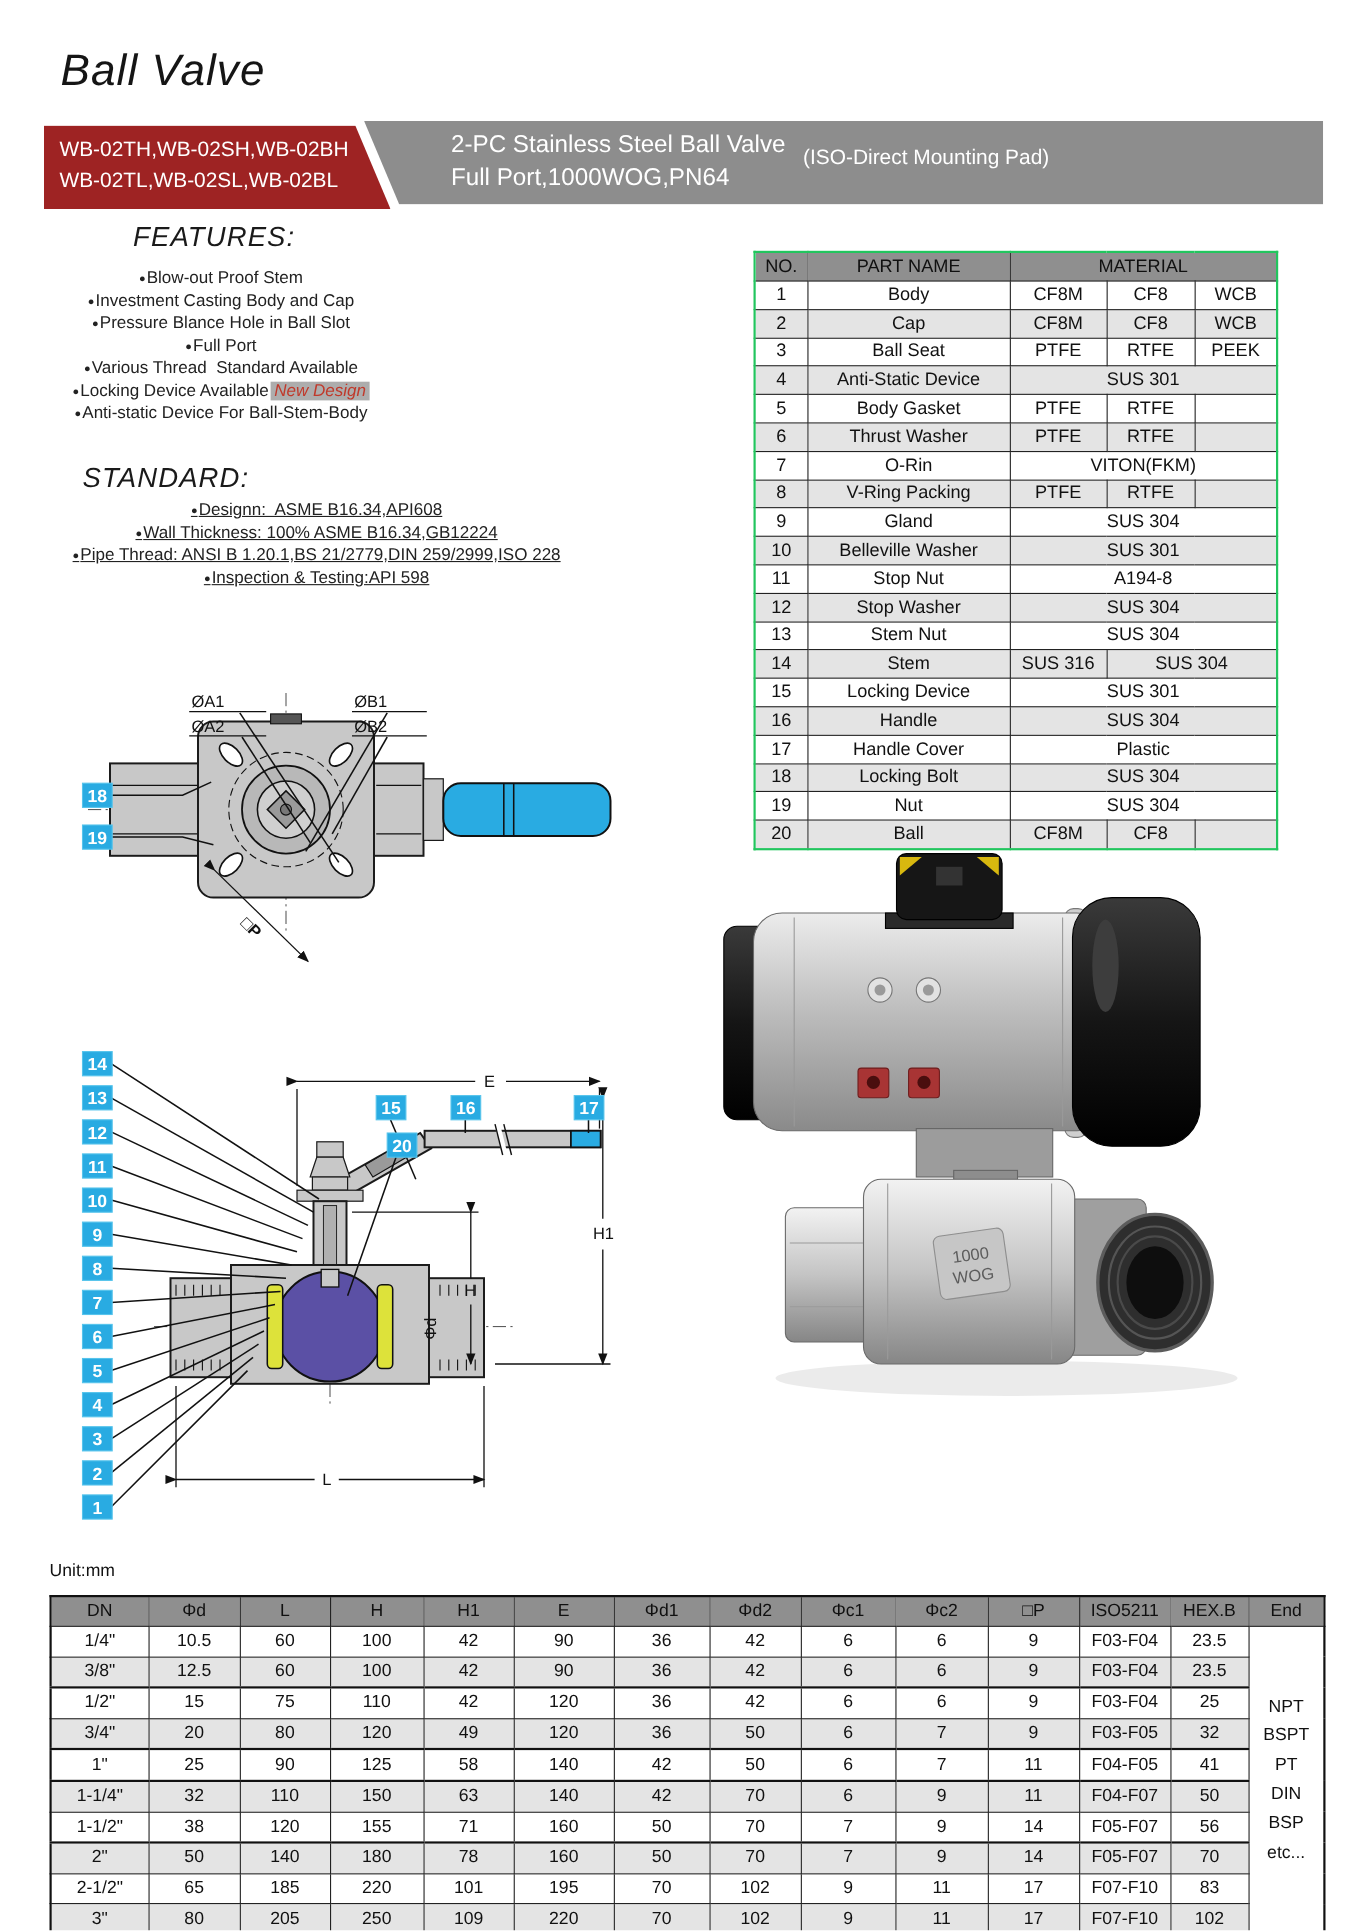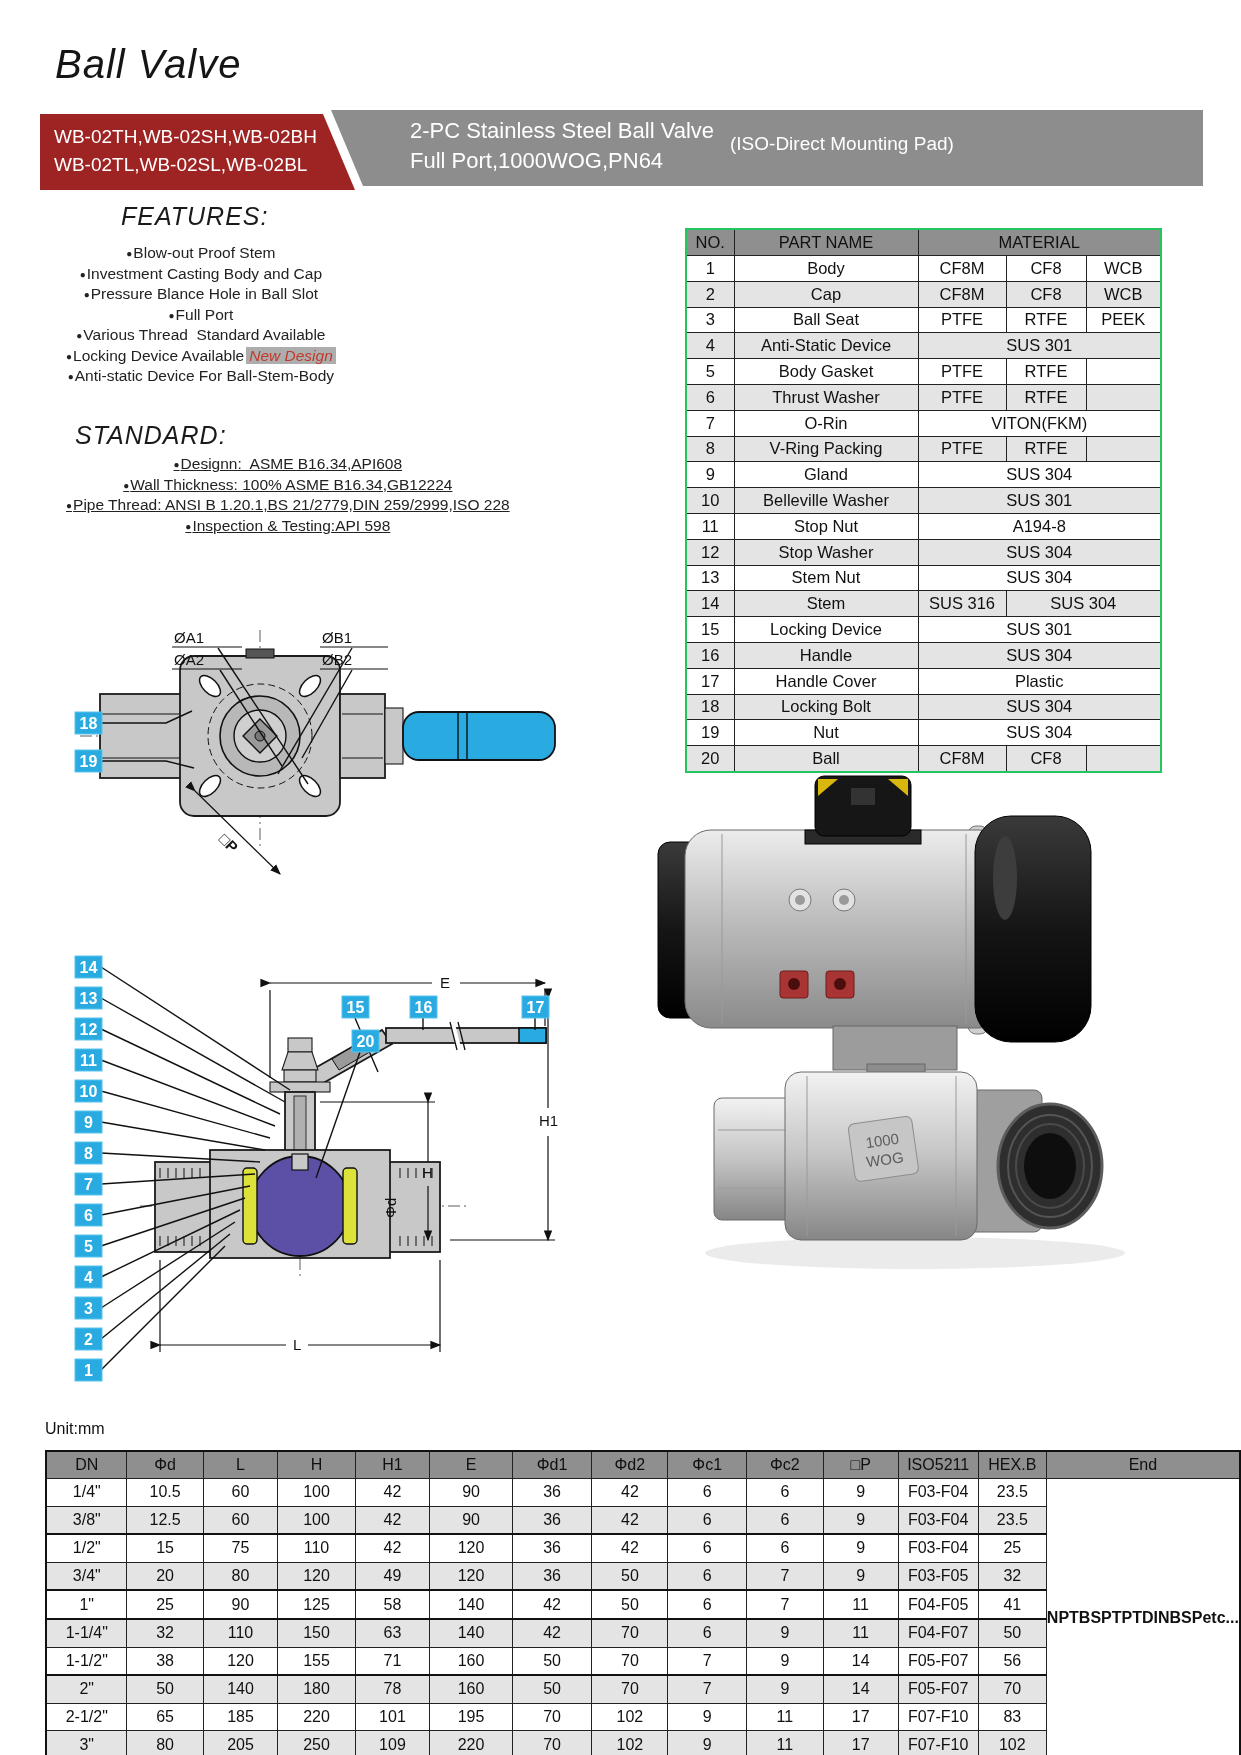--- a/index.html
+++ b/index.html
@@ -36,21 +36,21 @@
   
   .unit-label{position:absolute;left:45px;top:1420px;font-size:16px;color:#111;}
   .dtable{position:absolute;left:45px;top:1450px;border-collapse:collapse;table-layout:fixed;
           font-size:16px;text-align:center;}
   .dtable th,.dtable td{border:1px solid #222;padding:0;height:26.6px;overflow:hidden;}
   .dtable{border:2px solid #111;}
   .dtable thead th{background:#8f8f8f;color:#101010;font-weight:400;height:26px;margin-top:44px;}
   .dtable tbody tr:nth-child(even) td{background:#e4e4e4;}
   .dtable tbody tr.thick td{border-bottom:2px solid #111;}
   .dtable td.end-cell{background:#fff !important;vertical-align:middle;}
-  .end-lines{display:flex;flex-direction:row;justify-content:flex-start;line-height:26.6px;font-weight:bold;}
+  .end-lines{display:flex;flex-direction:column;justify-content:flex-end;line-height:26.6px;}
   
   .drawing{position:absolute;}
   #svg-top{left:70px;top:616px;} #svg-section{left:60px;top:940px;} #svg-photo{left:630px;top:768px;}
   .co-box{fill:#29abe2;stroke:#56c4ec;stroke-width:1;}
   .co-num{fill:#fff;font-size:16px;font-weight:bold;text-anchor:middle;
           font-family:"Liberation Sans",sans-serif;}
   .lead{stroke:#111;stroke-width:1.4;fill:none;}
   .dim{stroke:#111;stroke-width:1.2;fill:none;}
   .dimtxt{font-size:15px;fill:#111;font-family:"Liberation Sans",sans-serif;}
   .lbl{font-size:15px;fill:#111;font-family:"Liberation Sans",sans-serif;}

